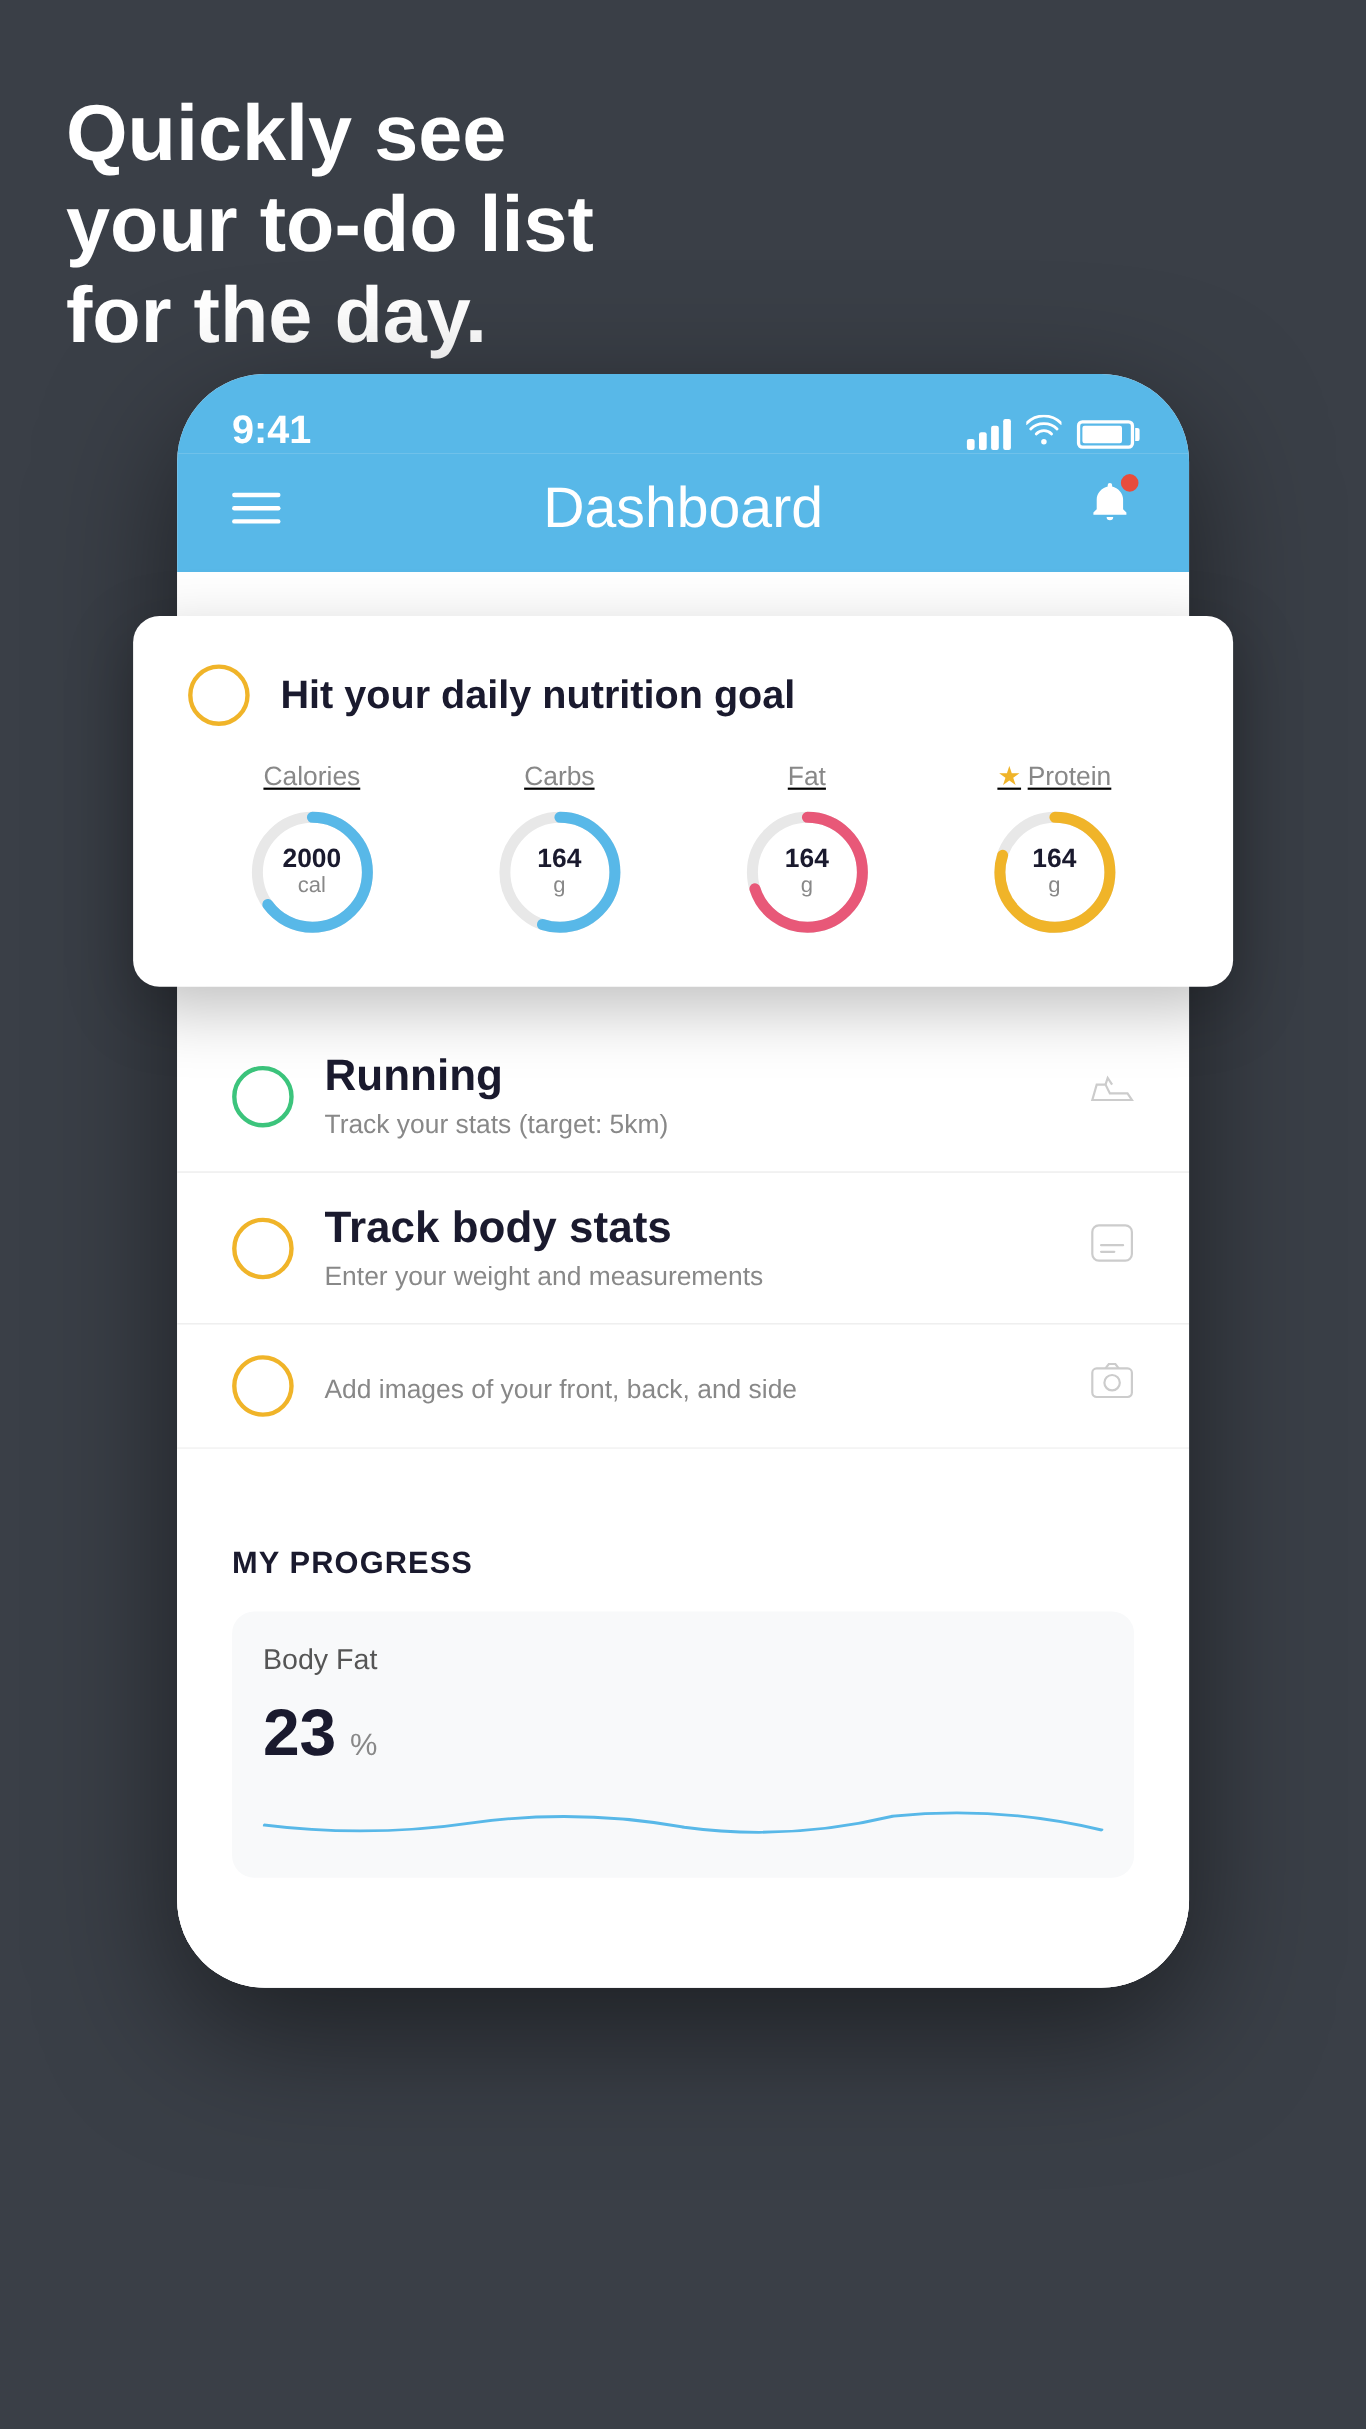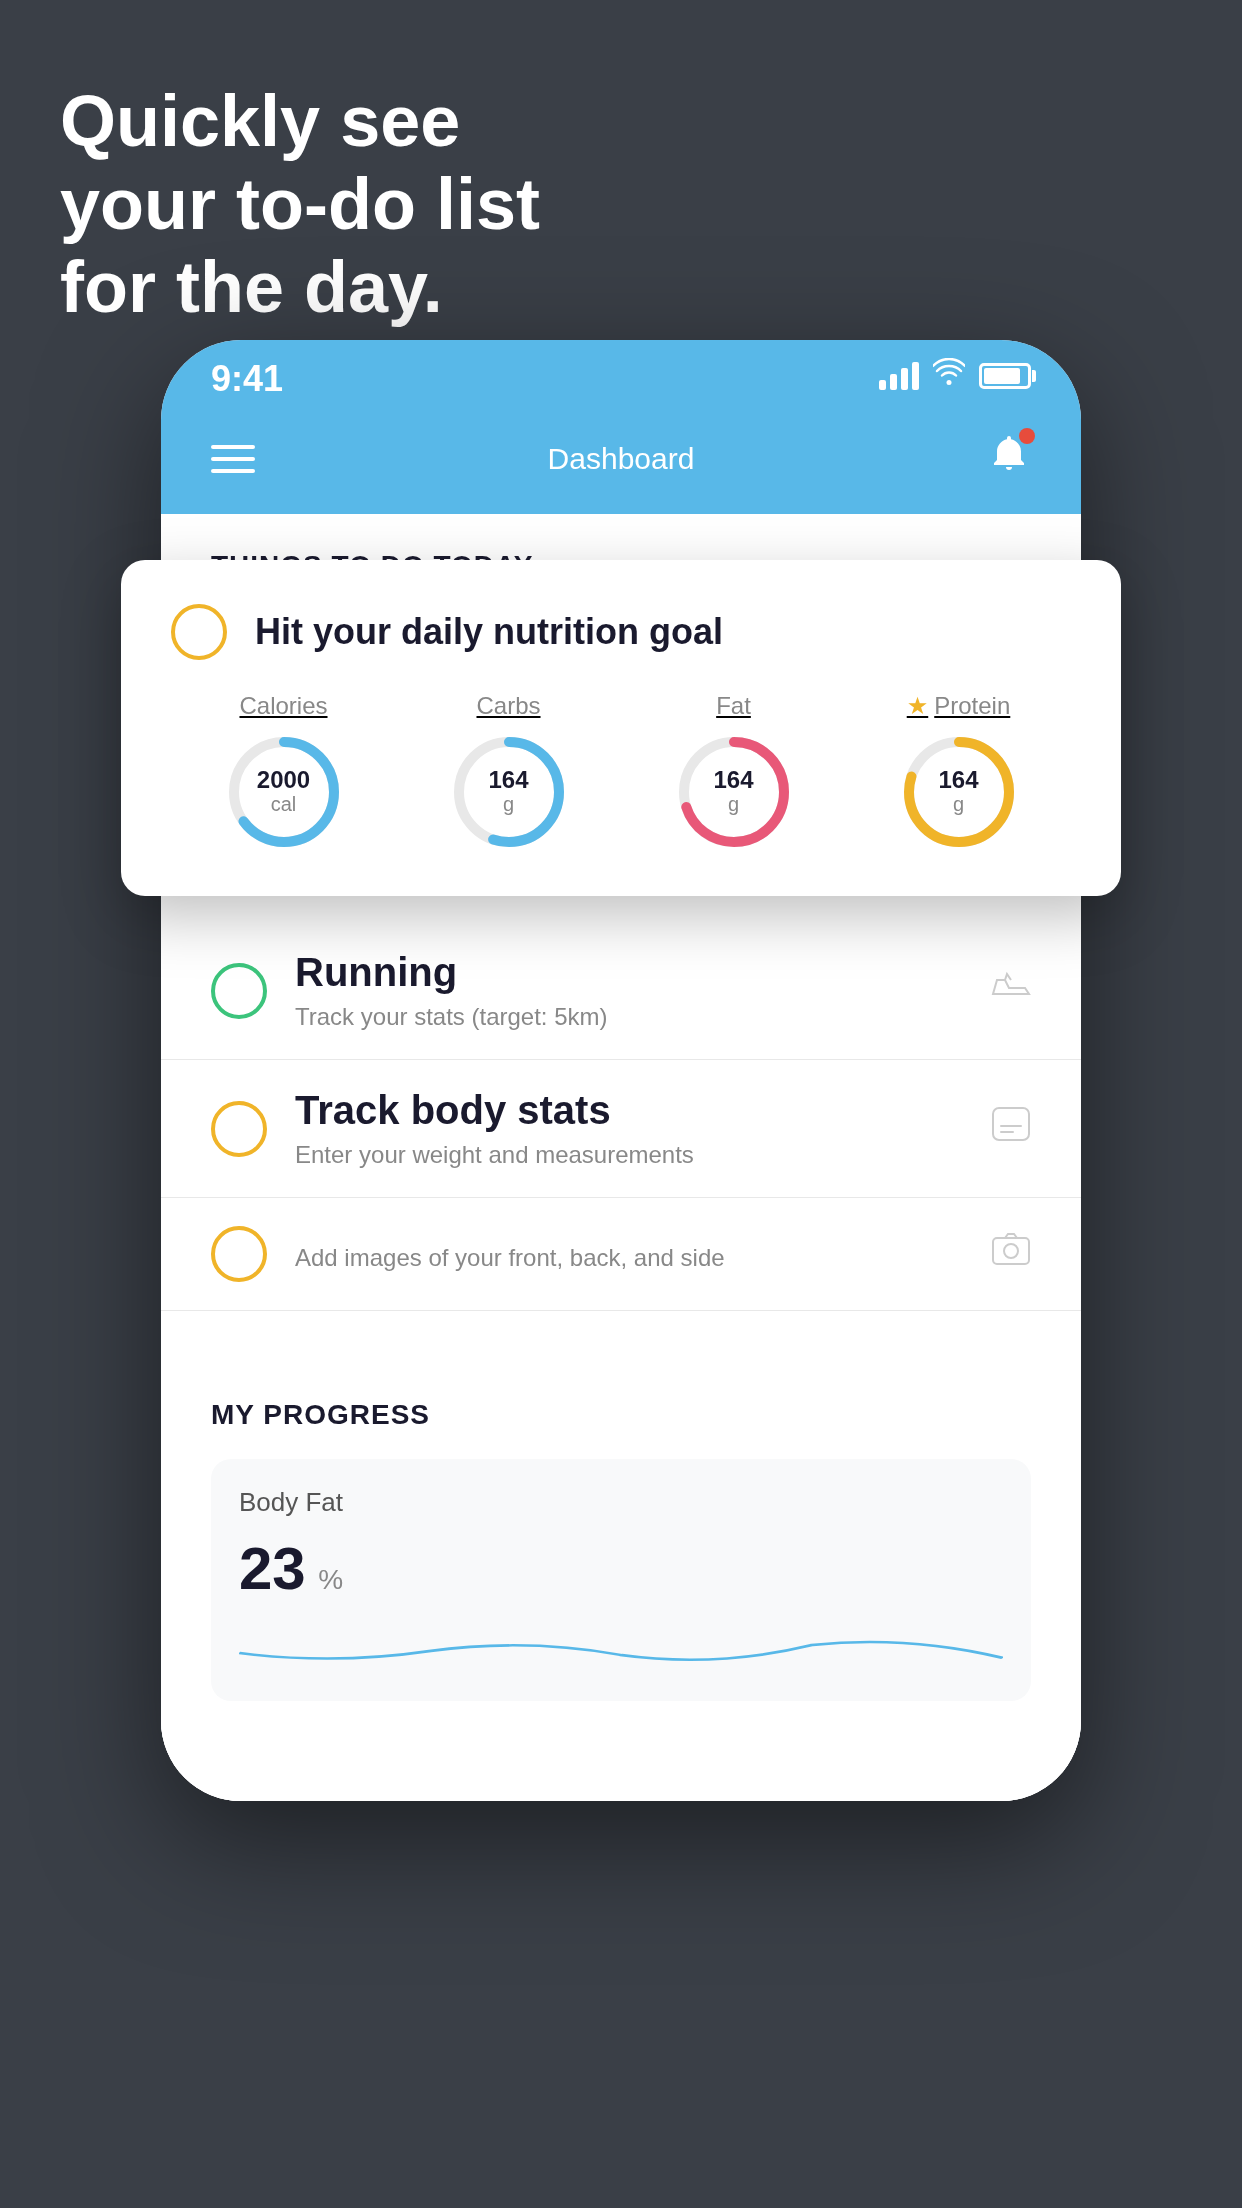--- a/index.html
+++ b/index.html
@@ -42,21 +42,21 @@
       box-shadow: 0 40px 120px rgba(0,0,0,0.5);
       position: relative;
     }
 
     
     .status-bar {
       background: #58b8e8;
       padding: 18px 50px 0 50px;
       display: flex;
       justify-content: space-between;
-      align-items: flex-start;
+      align-items: flex-end;
       height: 72px;
     }
 
     .status-time {
       color: #ffffff;
       font-size: 36px;
       font-weight: 600;
     }
 
     .status-icons {
@@ -130,21 +130,21 @@
 
     .hamburger-line {
       width: 44px;
       height: 4px;
       background: white;
       border-radius: 2px;
     }
 
     .header-title {
       color: white;
-      font-size: 30px;
+      font-size: 52px;
       font-weight: 500;
     }
 
     .bell-icon {
       position: relative;
       font-size: 44px;
       color: white;
     }
 
     .bell-dot {

